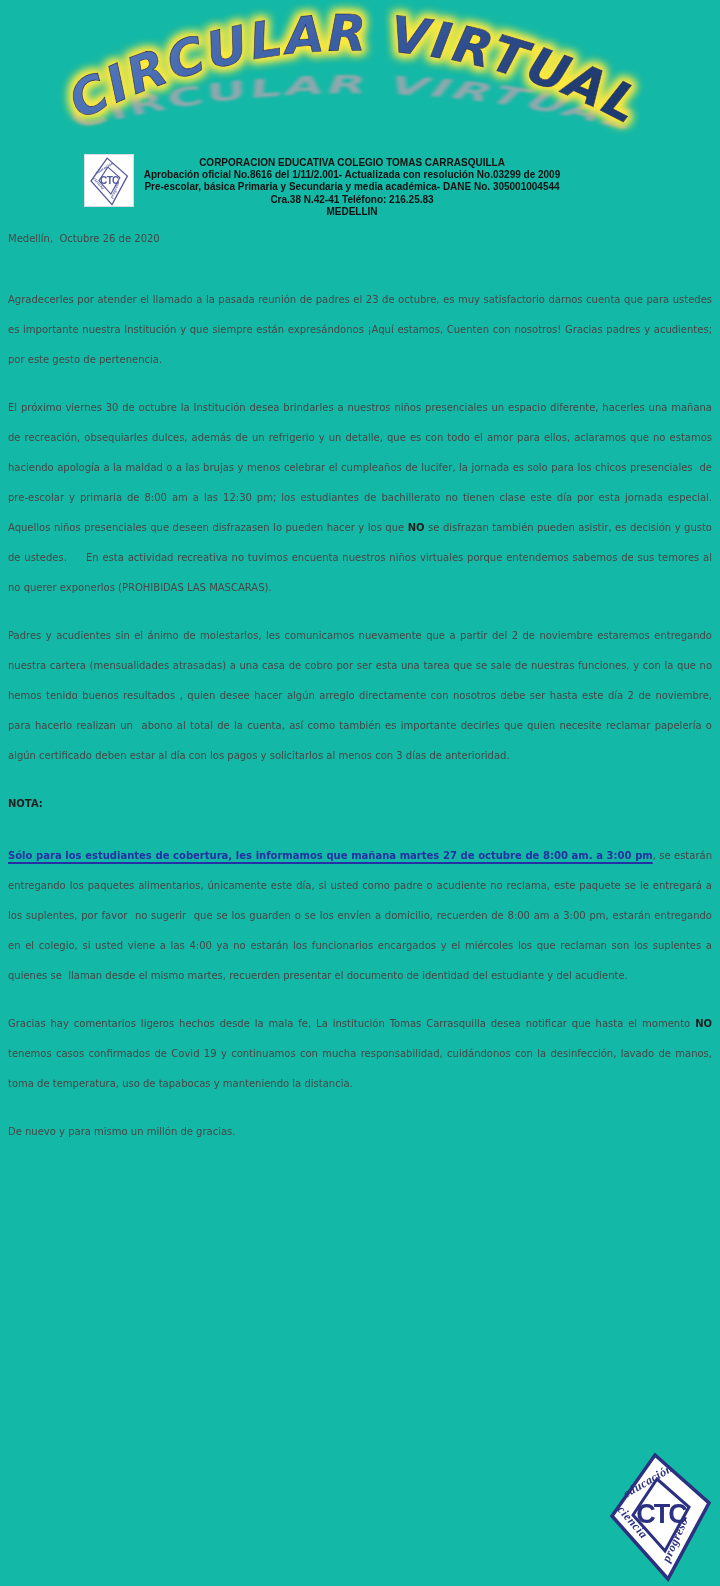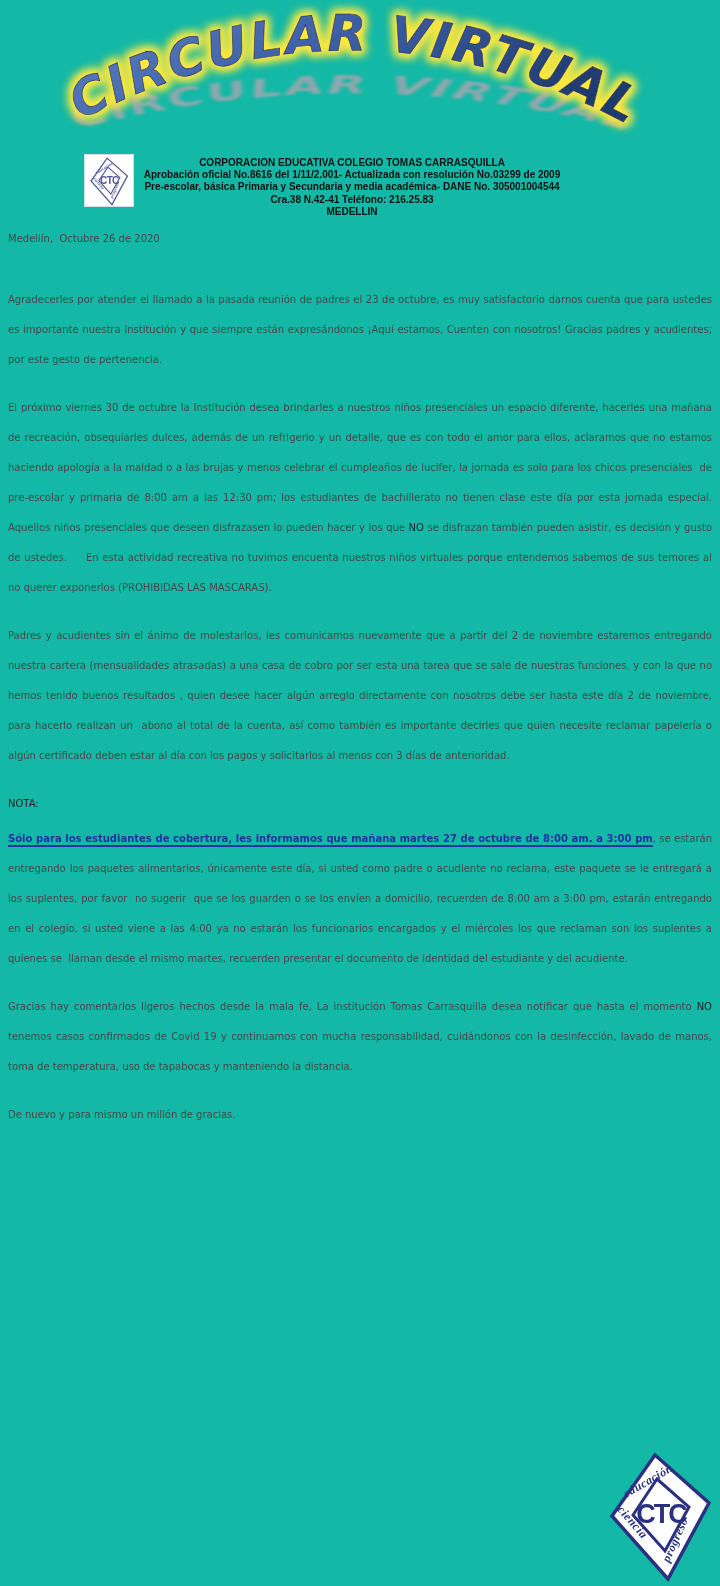--- a/index.html
+++ b/index.html
@@ -20,23 +20,23 @@
                      border:1px solid #d9dce6; background:#fefefe;
                      display:flex; align-items:center; justify-content:center; }
   .header-logo-box svg { opacity:0.8; }
   .header-text { padding-top:3px; text-align:center; transform:translateX(-8px);
                  font-family:"Liberation Sans", sans-serif; font-weight:700;
                  font-size:10px; line-height:12.2px; color:#111; }
 
   
   .doc-body { padding:8px 8px 0 8px; font-size:10px; line-height:30px; color:#464646; }
   .para { text-align:justify; white-space:pre-wrap; margin:0 0 18px 0; }
-  .para.tight { margin-bottom:5px; }
+  .para.tight { margin-bottom:22px; }
   .para.sp { margin-bottom:31px; }
-  .b  { font-weight:400; color:#1f1f1f; }
+  .b  { font-weight:700; color:#1f1f1f; }
   .hl { color:#2430a3; font-weight:700; text-decoration:underline;
         text-decoration-thickness:1.6px; text-underline-offset:3px; }
 
   
   .ctc-glyph { font-family:"Liberation Sans", sans-serif; font-weight:700; font-size:27px;
                fill:#2b3180; letter-spacing:-2px; text-anchor:middle; }
   .logo-word { font-family:"Liberation Serif", serif; font-style:italic; font-weight:700;
                font-size:12px; fill:#2b3180; letter-spacing:0.5px; }
   .footer-logo { position:absolute; right:4px; top:1450px; }
   .defs-holder { position:absolute; width:0; height:0; }

